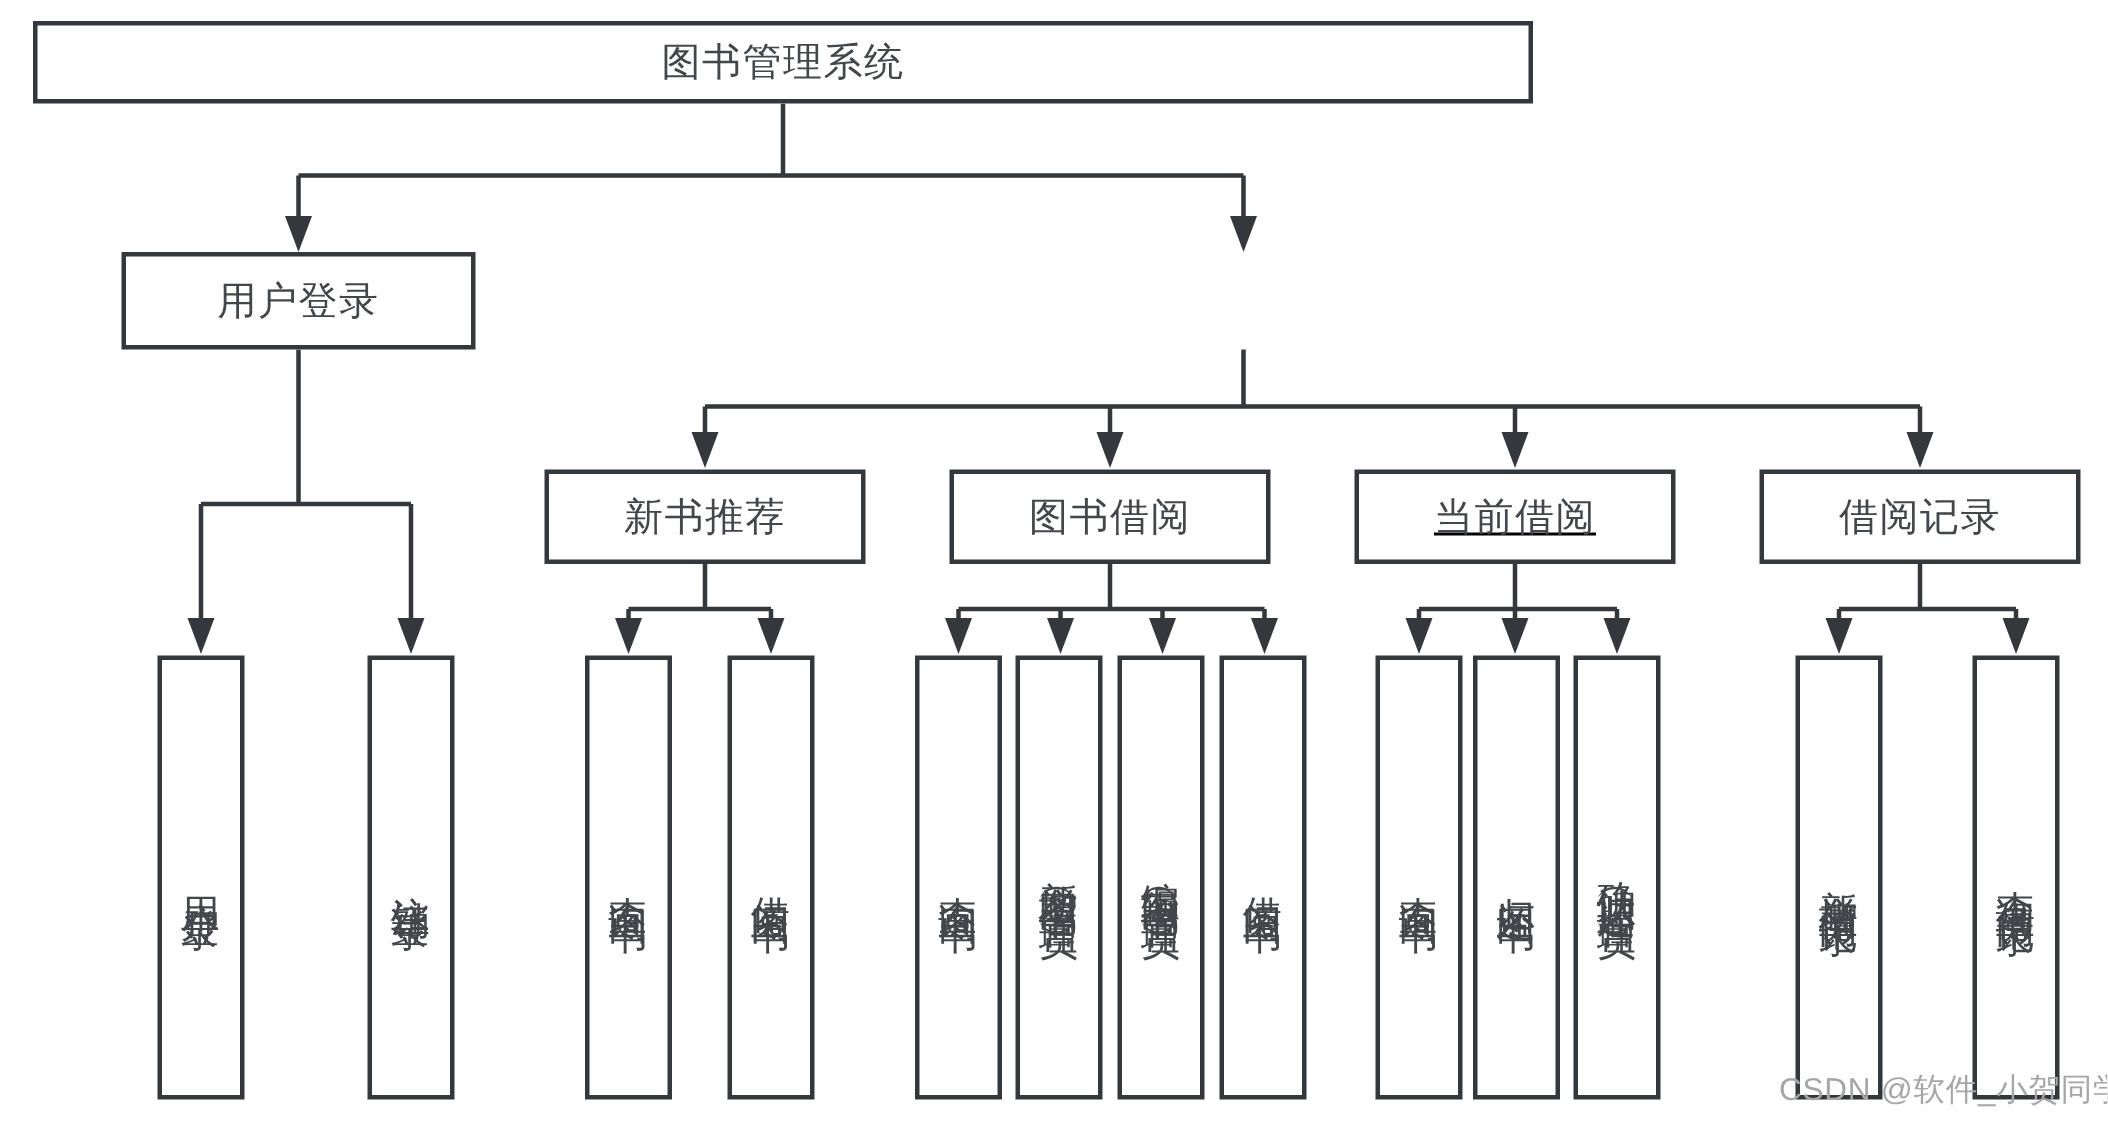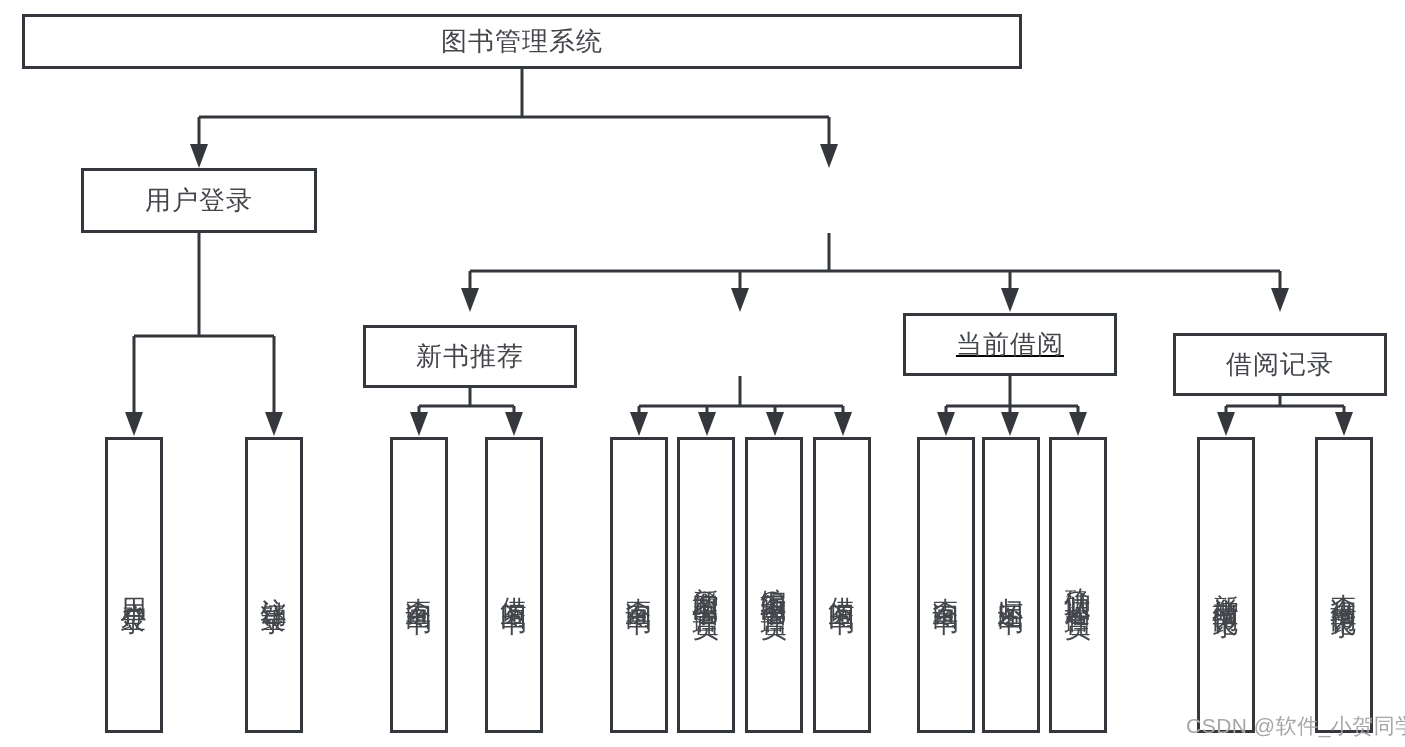--- a/index.html
+++ b/index.html
@@ -26,24 +26,24 @@
   }
   .vlabel{
     color:var(--text);font-size:26px;letter-spacing:4px;
     writing-mode:vertical-rl;text-orientation:mixed;line-height:1;white-space:nowrap;
   }
   
   .p-root {left:22px; top:14px; width:1000px;height:55px;}
   .p-user {left:81px; top:168px;width:236px; height:65px;}
   .p-mgmt {left:712px;top:168px;width:234px; height:65px;}
   .l3{top:313px;width:214px;height:63px;}
-  .p-rec {left:363px;margin-top:12px;}
+  .p-rec {left:363px;}
   .p-bor {left:633px;}
   .p-cur {left:903px;text-decoration:underline;}
-  .p-log {left:1173px;margin-top:20px;}
+  .p-log {left:1173px;}
   .leaf{top:437px;width:58px;height:296px;}
   .p-l1 {left:105px;}
   .p-l2 {left:245px;}
   .p-l3 {left:390px;}
   .p-l4 {left:485px;}
   .p-l5 {left:610px;}
   .p-l6 {left:677px;}
   .p-l7 {left:745px;}
   .p-l8 {left:813px;}
   .p-l9 {left:917px;}
@@ -101,20 +101,23 @@
     <span class="hlabel">图书管理系统</span>
   </div>
 
   <div class="node p-user">
     <span class="hlabel">用户登录</span>
   </div>
 
   <div class="node l3 p-rec">
     <span class="hlabel">新书推荐</span>
   </div>
+  <div class="node l3 p-bor">
+    <span class="hlabel">图书借阅</span>
+  </div>
   <div class="node l3 p-cur">
     <span class="hlabel">当前借阅</span>
   </div>
   <div class="node l3 p-log">
     <span class="hlabel">借阅记录</span>
   </div>
 
   <div class="node leaf p-l1">
     <span class="vlabel">用户登录</span>
   </div>

